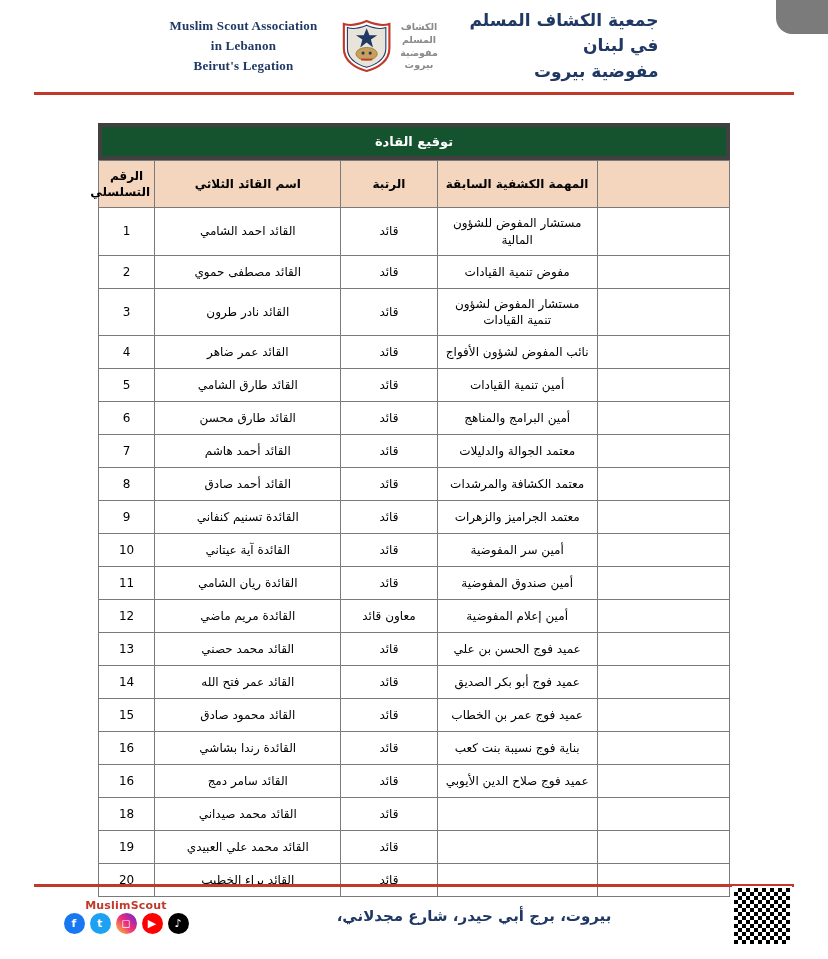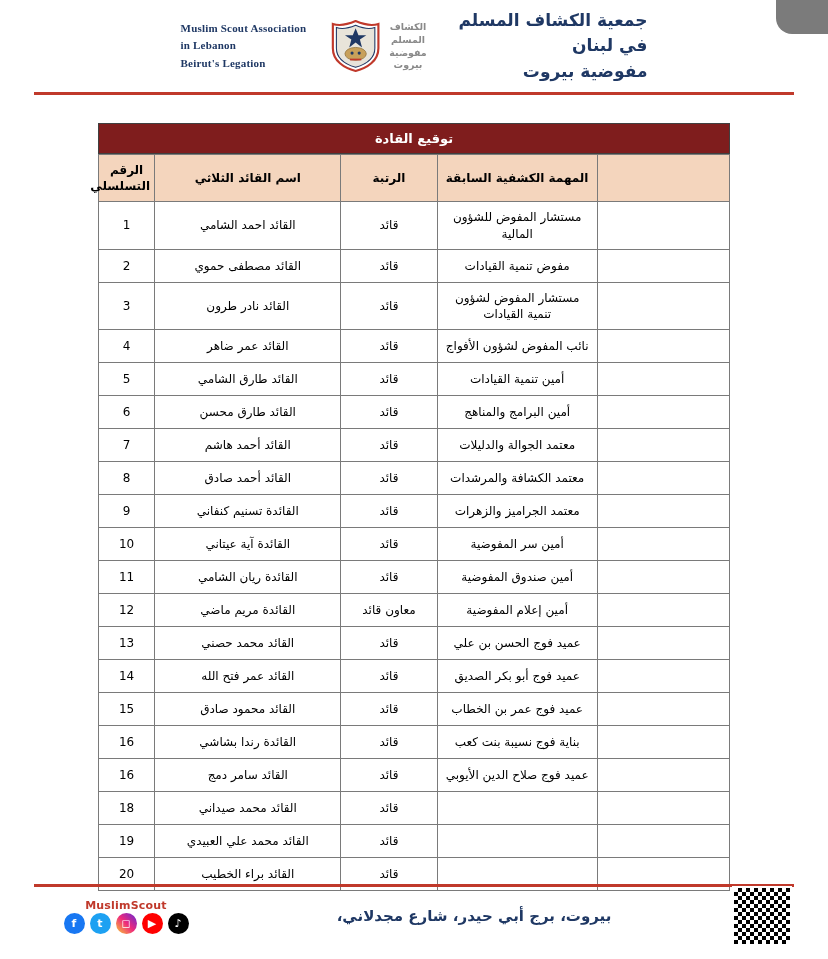--- a/index.html
+++ b/index.html
@@ -34,24 +34,24 @@
   .header {
     position: relative;
     display: flex;
     align-items: center;
     justify-content: center;
     gap: 24px;
     padding: 8px 0 2px 0;
     height: 86px;
   }
   .header-en {
-    text-align: left;
+    text-align: center;
     color: #1f3864;
     font-weight: bold;
-    font-size: 11px;
+    font-size: 13px;
     line-height: 1.55;
     letter-spacing: .2px;
     font-family: "Liberation Serif", serif;
   }
   .header-ar {
     text-align: right;
     direction: rtl;
     color: #1f3864;
     font-weight: bold;
     font-size: 17px;
@@ -94,26 +94,26 @@
     margin: 28px auto 0 auto;
   }
   table {
     width: 100%;
     border-collapse: collapse;
     direction: rtl;
     table-layout: fixed;
   }
   caption.tbl-title {
     caption-side: top;
-    background: #7f1d1d;
+    background: #14532d;
     color: #ffffff;
     font-size: 13px;
     font-weight: bold;
     padding: 7px 0;
-    border: 1px solid #404040;
+    border: 4px solid #404040;
   }
   th {
     background: #f4d5bd;
     color: #000000;
     font-size: 12px;
     font-weight: bold;
     border: 1px solid #7a7a7a;
     padding: 7px 4px;
     line-height: 1.35;
   }

